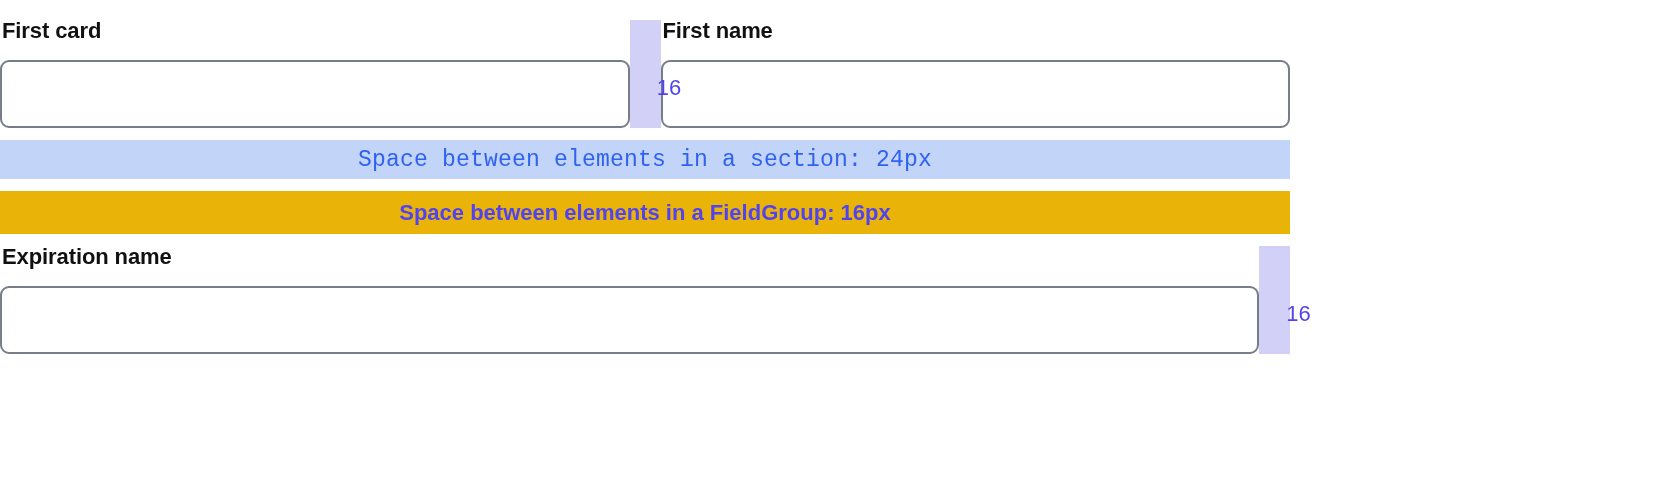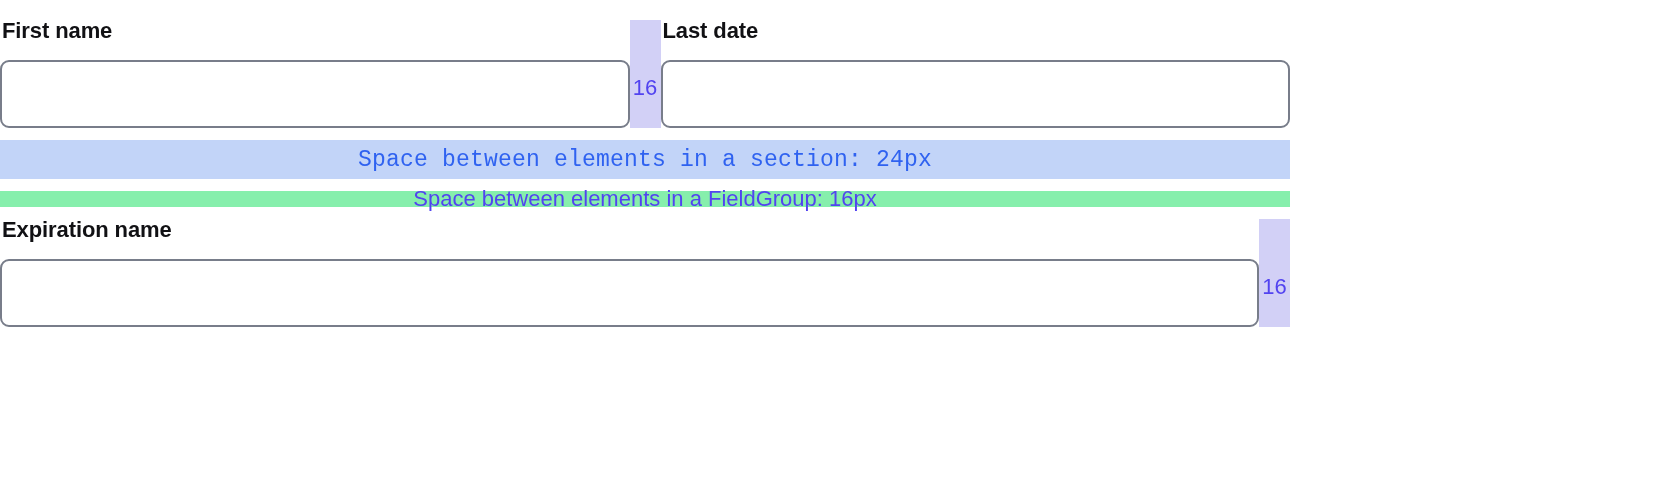--- a/index.html
+++ b/index.html
@@ -81,20 +81,21 @@
   .gap-band-value {
     position: absolute;
     top: 57px;
     left: 0;
     width: 31px;
     text-align: center;
     font-family: "Liberation Sans", sans-serif;
     font-size: 22px;
     line-height: 1;
     color: #5243f0;
+    padding-left: 24px;
   }
 
   
   .annot-bar {
     box-sizing: border-box;
     width: 1290px;
     display: flex;
     align-items: center;
     justify-content: center;
   }
@@ -103,22 +104,23 @@
     background: #c2d4f8;
   }
   .annot-bar.section .annot-text {
     font-family: "Liberation Mono", monospace;
     font-size: 23px;
     color: #2f62f0;
     letter-spacing: 0.2px;
     white-space: nowrap;
   }
   .annot-bar.fieldgroup {
-    height: 16px;
-    background: #86efac;
+    height: 43px;
+    background: #eab308;
+    font-weight: bold;
   }
   .annot-bar.fieldgroup .annot-text {
     font-family: "Liberation Sans", sans-serif;
     font-size: 22px;
     color: #5243f0;
     white-space: nowrap;
   }
 
   
   .row-top  { margin-top: 20px; }
@@ -126,30 +128,30 @@
   .row-bot  { margin-top: 12px; }
 </style>
 </head>
 <body>
 
 <div class="page">
   <div class="form-area">
 
     <div class="field-row row-top">
       <div class="field-col">
-        <div class="field-label">First name</div>
+        <div class="field-label">First card</div>
         <input class="field-input" type="text" placeholder="" style="">
       </div>
 
       <div class="gap-band">
         <span class="gap-band-value">16</span>
       </div>
 
       <div class="field-col">
-        <div class="field-label">Last date</div>
+        <div class="field-label">First name</div>
         <input class="field-input" type="text" placeholder="" style="">
       </div>
     </div>
 
     <div class="annot-bar section row-mid">
       <span class="annot-text">Space between elements in a section: 24px</span>
     </div>
 
 
     <div class="annot-bar fieldgroup row-mid">

